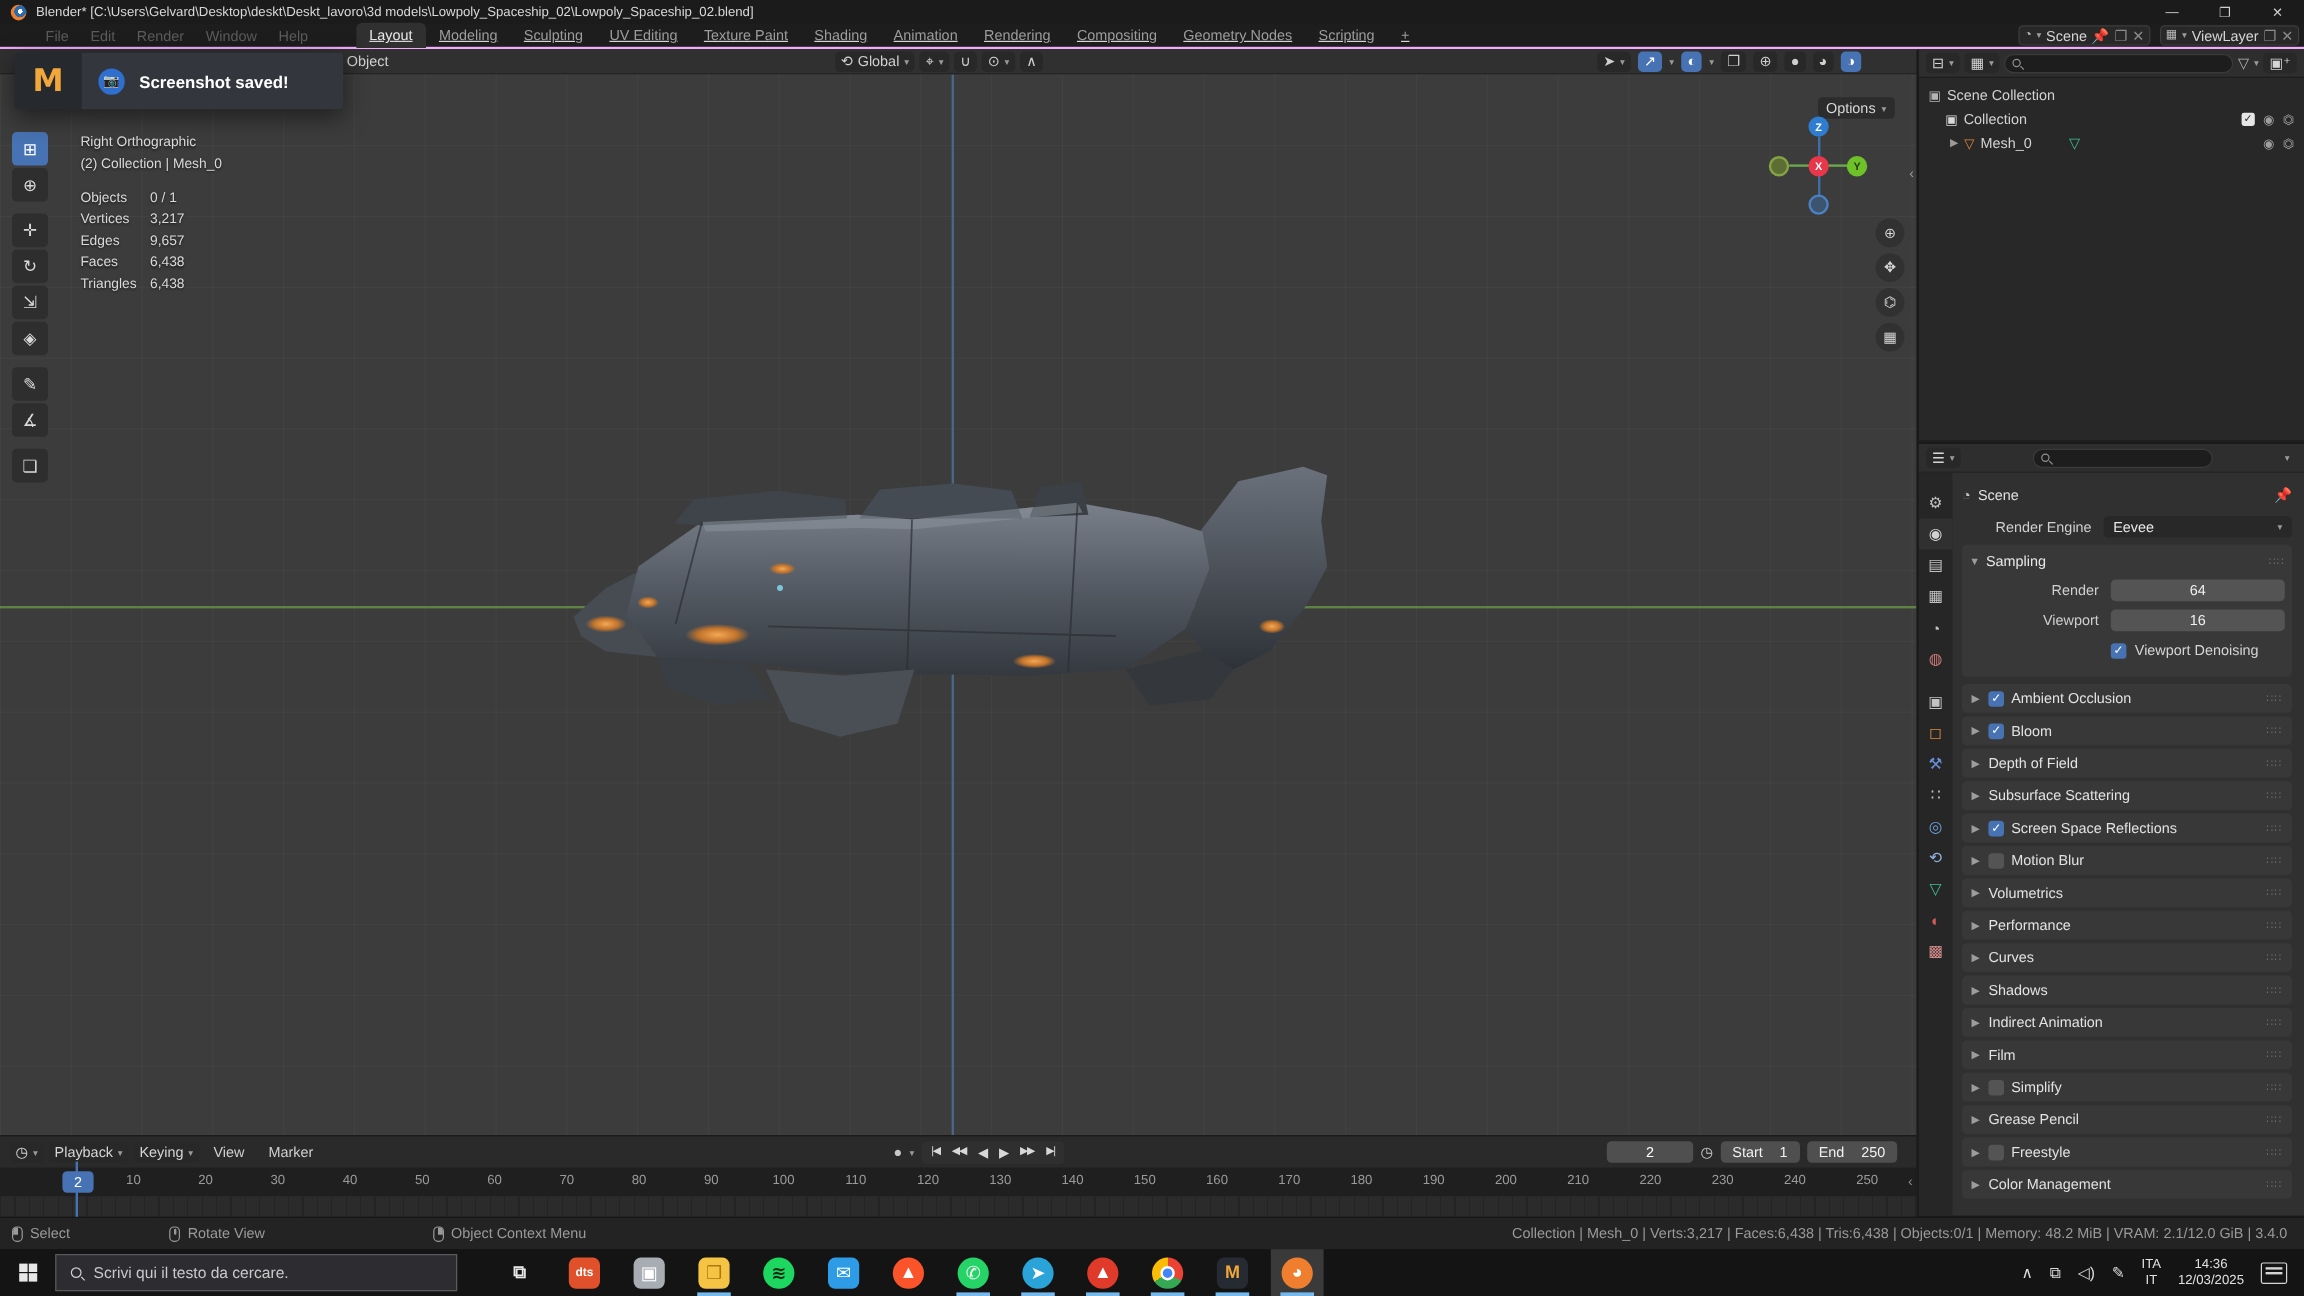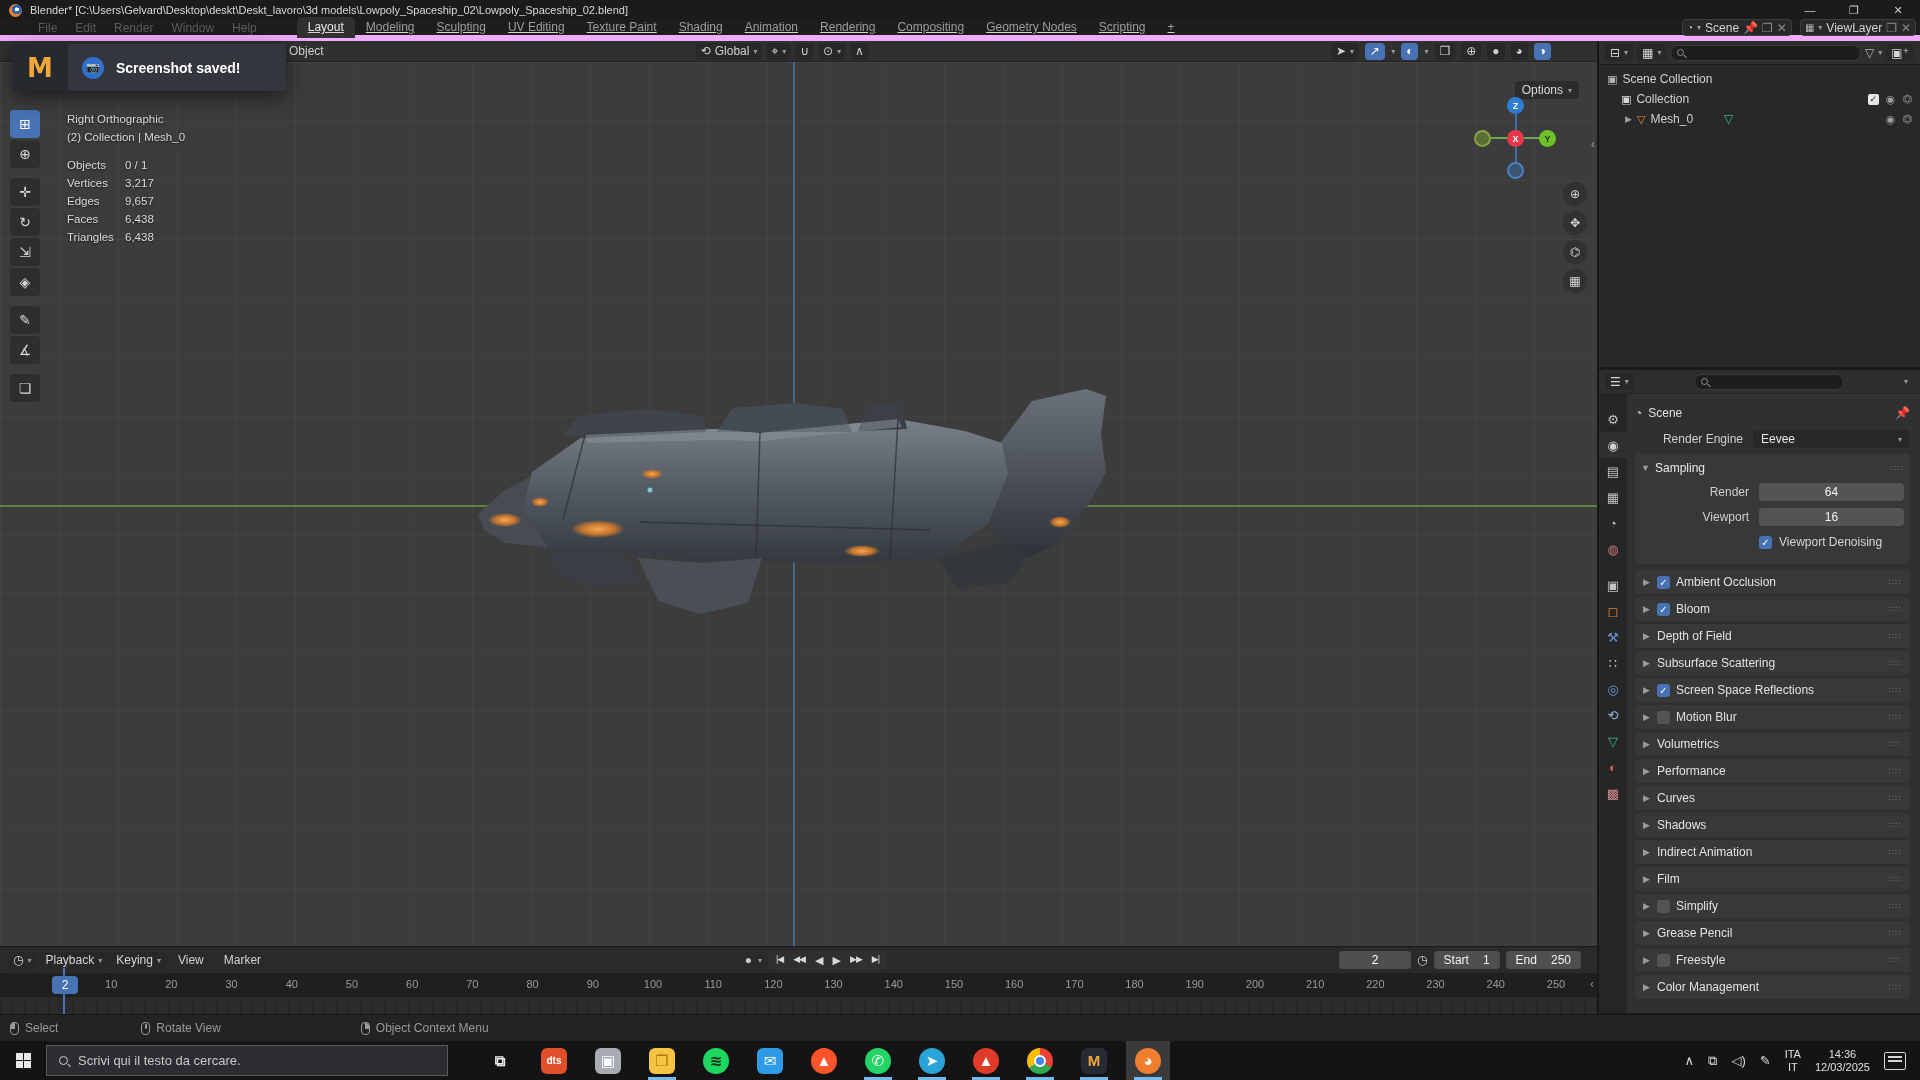--- a/index.html
+++ b/index.html
@@ -12,21 +12,21 @@
     display:flex; align-items:center; }
   #blender-logo { width:13px; height:13px; margin:0 8px 0 9px; border-radius:50%;
     background:radial-gradient(circle at 60% 42%, #fff 0 18%, #2a6bb0 19% 45%, #ef7f2e 46% 100%); }
   #title-text { color:#d8d8d8; font-size:11px; }
   #win-controls { margin-left:auto; display:flex; }
   .winbtn { width:44px; height:20px; display:flex; align-items:center; justify-content:center;
     color:#cfcfcf; font-size:11px; }
 
   
   #topbar { position:absolute; left:0; top:20px; width:1920px; height:21px; background:#1d1d1d;
-    display:flex; align-items:center; border-bottom:6px solid #f0abfc;}
+    display:flex; align-items:center; border-bottom:2px solid #f0abfc;}
   #menus { display:flex; gap:18px; margin-left:38px; color:#5c5c5c; }
   #tabs { display:flex; align-items:flex-end; height:21px; margin-left:40px;text-decoration:underline; }
   .tab { padding:3px 11px 4px 11px; color:#9d9d9d; border-radius:5px 5px 0 0; font-size:12px; }
   .tab.active { background:#303030; color:#e8e8e8; }
   #topbar-right { margin-left:auto; display:flex; gap:8px; margin-right:4px; align-items:center;}
   .id-field { display:flex; align-items:center; background:#282828; border:1px solid #3d3d3d;
     border-radius:4px; height:17px; padding:0 4px; gap:4px; color:#d5d5d5;}
   .id-icn { font-size:10px; color:#bbb; }
   .dim { color:#8b8b8b; }
 
@@ -153,21 +153,21 @@
   .mouse.m i { left:2.5px; top:1px; width:2.5px; height:5px; border-radius:2px;}
   .mouse.r i { right:0; top:0; width:4px; height:6px; border-radius:0 3px 0 0;}
   #status-info { margin-left:auto; margin-right:14px; color:#9a9a9a; }
 
   
   #taskbar { position:absolute; left:0; top:1041px; width:1920px; height:39px; background:#141414;
     display:flex; align-items:center; }
   #start { width:46px; height:39px; display:flex; align-items:center; justify-content:center; }
   .winlogo { width:15px; height:15px; display:grid; grid-template-columns:7px 7px; gap:1px; }
   .winlogo i { background:#e8e8e8; width:7px; height:7px; }
-  #tb-search { width:402px; height:31px; background:#2d2d31; border:1px solid #5a5a5e; display:flex;
+  #tb-search { width:335px; height:31px; background:#2d2d31; border:1px solid #5a5a5e; display:flex;
     align-items:center; gap:10px; padding:0 12px; color:#c9c9c9; font-size:13px; }
   #tb-search .lens { width:9px; height:9px; border-color:#d0d0d0;}
   #tb-search .lens::after { background:#d0d0d0; left:7px; top:8px;}
   #tb-apps { display:flex; align-items:center; margin-left:30px; gap:10px; }
   .appbtn { width:44px; height:39px; display:flex; align-items:center; justify-content:center; position:relative;}
   .appbtn.active { background:#3a3a3a; }
   .appbtn.running::after { content:""; position:absolute; bottom:0; left:8px; right:8px; height:3px;
     background:#76b9ed; }
   .app-ic { width:26px; height:26px; border-radius:6px; display:flex; align-items:center;
     justify-content:center; font-size:15px; font-weight:bold; }
@@ -705,20 +705,21 @@
         </span>
         <span>Rotate View</span>
       </div>
       <div class="hint" style="margin-left: 140px;">
         <span class="mouse r">
           <i></i>
         </span>
         <span>Object Context Menu</span>
       </div>
     </div>
+  <div id="status-info">Collection | Mesh_0 | Verts:3,217 | Faces:6,438 | Tris:6,438 | Objects:0/1 | Memory: 48.2 MiB | VRAM: 2.1/12.0 GiB | 3.4.0</div>
 </div>
 
 <div id="taskbar">
   <div id="start">
     <div class="winlogo">
         <i></i>
         <i></i>
         <i></i>
         <i></i>
       </div>

